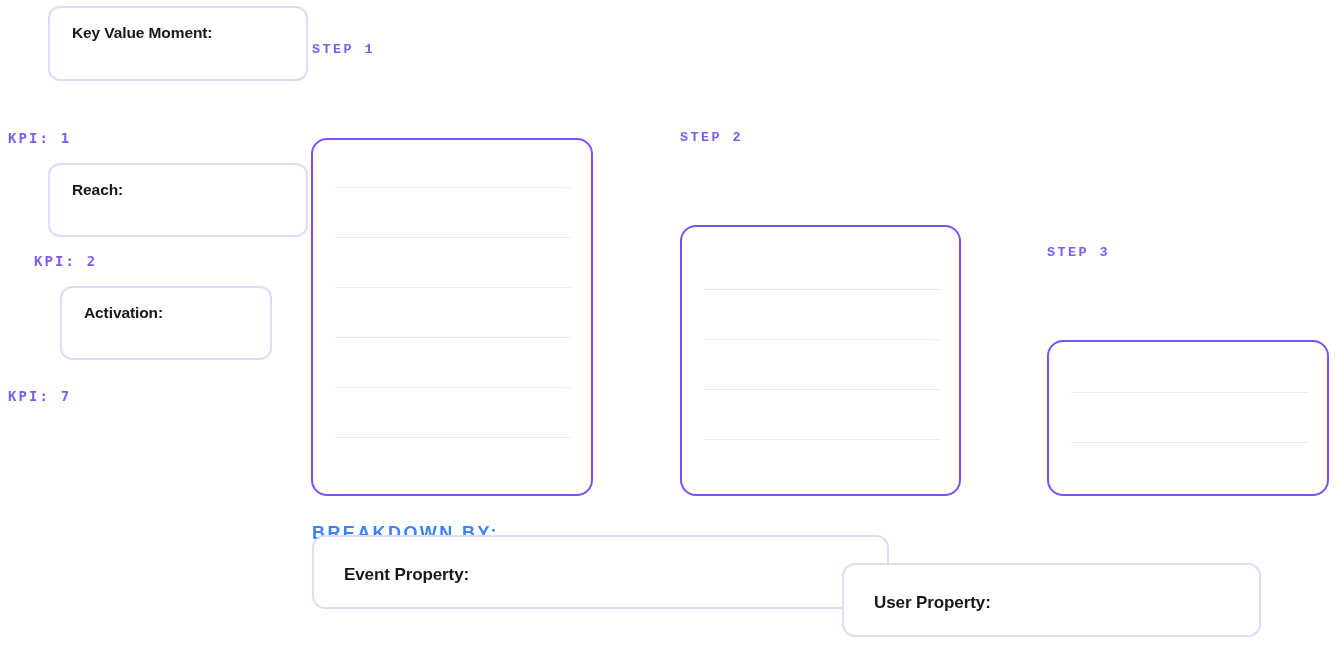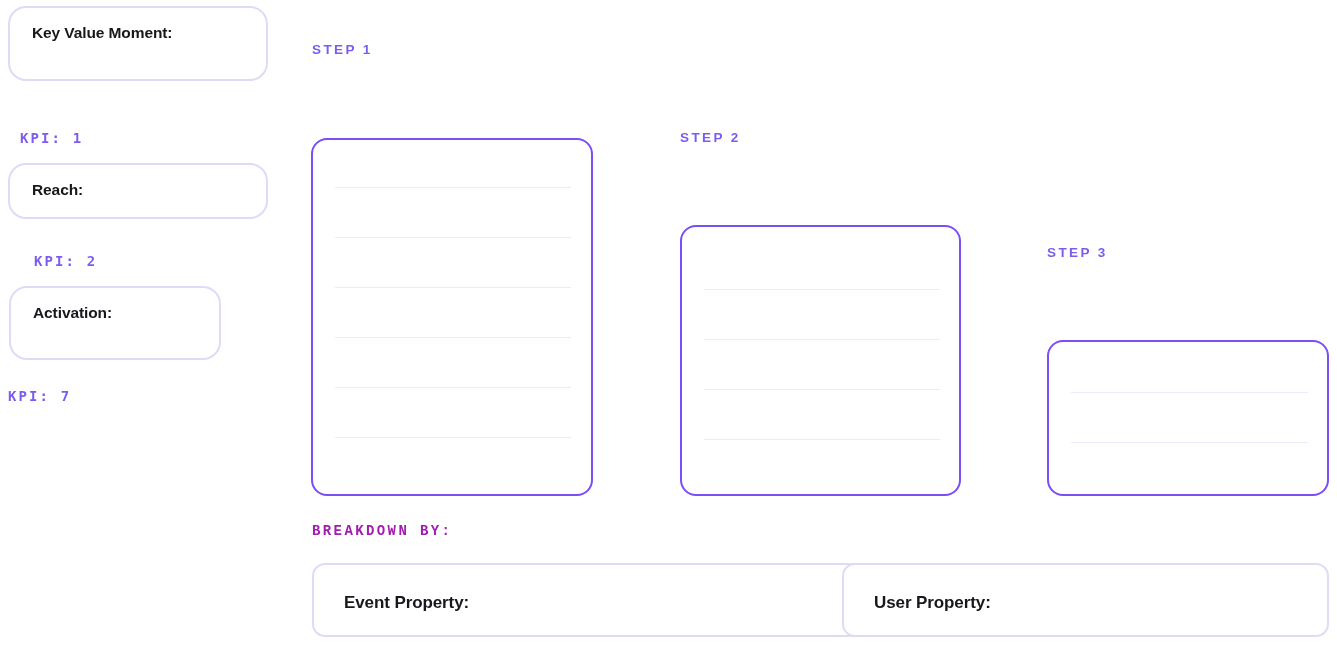--- a/index.html
+++ b/index.html
@@ -29,38 +29,39 @@
     font-family: "DejaVu Sans Mono", "Liberation Mono", monospace;
     font-size: 14px;
     font-weight: 700;
     letter-spacing: 2.1px;
     color: #7c5cf0;
     white-space: nowrap;
   }
 
   .soft-card {
     border: 2px solid #dcdcf7;
-    border-radius: 18px;
+    border-radius: 12px;
     background: #ffffff;
+    margin-left: 40px;
   }
 
   .card-label {
     position: absolute;
     left: 22px;
     top: 16px;
     font-size: 15.5px;
     font-weight: 700;
     color: #17171c;
     letter-spacing: -0.1px;
     white-space: nowrap;
   }
 
   
   .step-eyebrow {
-    font-family: Liberation Sans, sans-serif;
+    font-family: Liberation Mono, monospace;
     font-size: 13.5px;
     font-weight: 700;
     letter-spacing: 2.4px;
     color: #7c5cf0;
     white-space: nowrap;
   }
   .step-title {
     font-size: 37px;
     font-weight: 700;
     color: #1a1a1e;
@@ -77,25 +78,25 @@
     overflow: hidden;
   }
   .rule {
     position: absolute;
     height: 0;
     border-top: 1.6px solid #ebe9fb;
   }
 
   
   .breakdown-eyebrow {
-    font-family: Liberation Mono, monospace;
-    font-size: 14px;
+    font-family: Liberation Sans, sans-serif;
+    font-size: 18px;
     font-weight: 700;
     letter-spacing: 2.4px;
-    color: #a21caf;
+    color: #3b82f6;
     white-space: nowrap;
   }
   .wide-card {
     border: 2px solid #dcdcf7;
     border-radius: 13px;
     background: #ffffff;
   }
   .wide-card-label {
     position: absolute;
     left: 30px;
@@ -109,27 +110,27 @@
 </style>
 </head>
 <body>
 
 <div class="canvas">
 
   <div class="abs soft-card" style="left:8px; top:6px; width:260px; height:75px;">
     <span class="card-label">Key Value Moment:</span>
   </div>
 
-  <div class="abs kpi-label" style="left:20px; top:130px;">KPI: 1</div>
-  <div class="abs soft-card" style="left:8px; top:163px; width:260px; height:56px;">
+  <div class="abs kpi-label" style="left:8px; top:130px;">KPI: 1</div>
+  <div class="abs soft-card" style="left:8px; top:163px; width:260px; height:74px;">
     <span class="card-label">Reach:</span>
   </div>
 
   <div class="abs kpi-label" style="left:8px; top:253px;padding-left:26px;">KPI: 2</div>
-  <div class="abs soft-card" style="left:9px; top:286px; width:212px; height:74px;">
+  <div class="abs soft-card" style="left:20px; top:286px; width:212px; height:74px;">
     <span class="card-label">Activation:</span>
   </div>
 
   <div class="abs kpi-label" style="left:8px; top:388px;">KPI: 7</div>
 
   <div class="abs step-eyebrow" style="left:312px; top:42px;">STEP 1</div>
 
   <div class="abs step-card" style="left:311px; top:138px; width:282px; height:358px;">
     <div class="rule" style="left:22px; top:47px;  width:236px;"></div>
     <div class="rule" style="left:22px; top:97px;  width:236px;"></div>
@@ -150,21 +151,21 @@
 
   <div class="abs step-eyebrow" style="left:1047px; top:245px;">STEP 3</div>
 
   <div class="abs step-card" style="left:1047px; top:340px; width:282px; height:156px;">
     <div class="rule" style="left:22px; top:50px;  width:237px;"></div>
     <div class="rule" style="left:22px; top:100px; width:237px;"></div>
   </div>
 
   <div class="abs breakdown-eyebrow" style="left:312px; top:523px;">BREAKDOWN BY:</div>
 
-  <div class="abs wide-card" style="left:312px; top:563px; width:577px; height:74px;">
+  <div class="abs wide-card" style="left:312px; top:535px; width:577px; height:74px;">
     <span class="wide-card-label">Event Property:</span>
   </div>
 
-  <div class="abs wide-card" style="left:842px; top:563px; width:487px; height:74px;">
+  <div class="abs wide-card" style="left:842px; top:563px; width:419px; height:74px;">
     <span class="wide-card-label">User Property:</span>
   </div>
 
 </div>
 
 </body></html>

